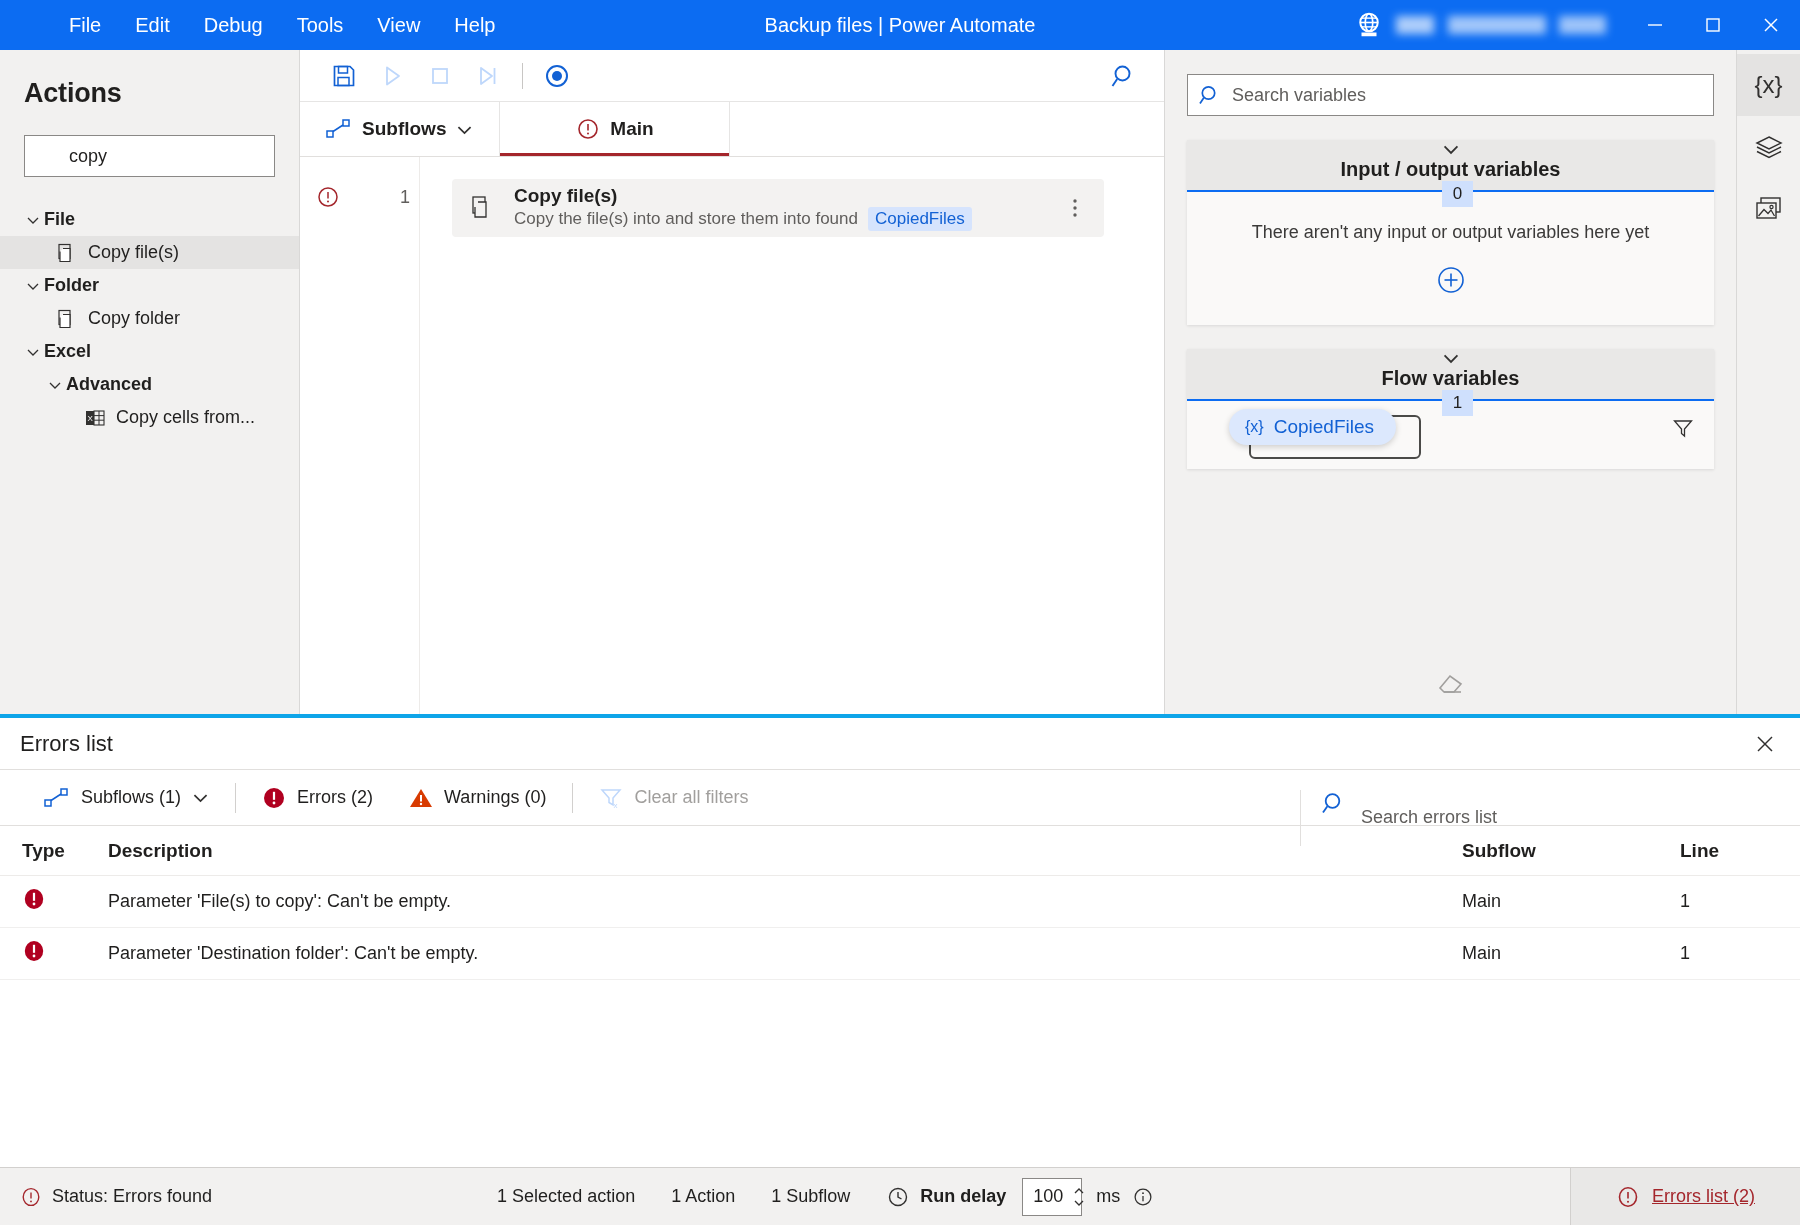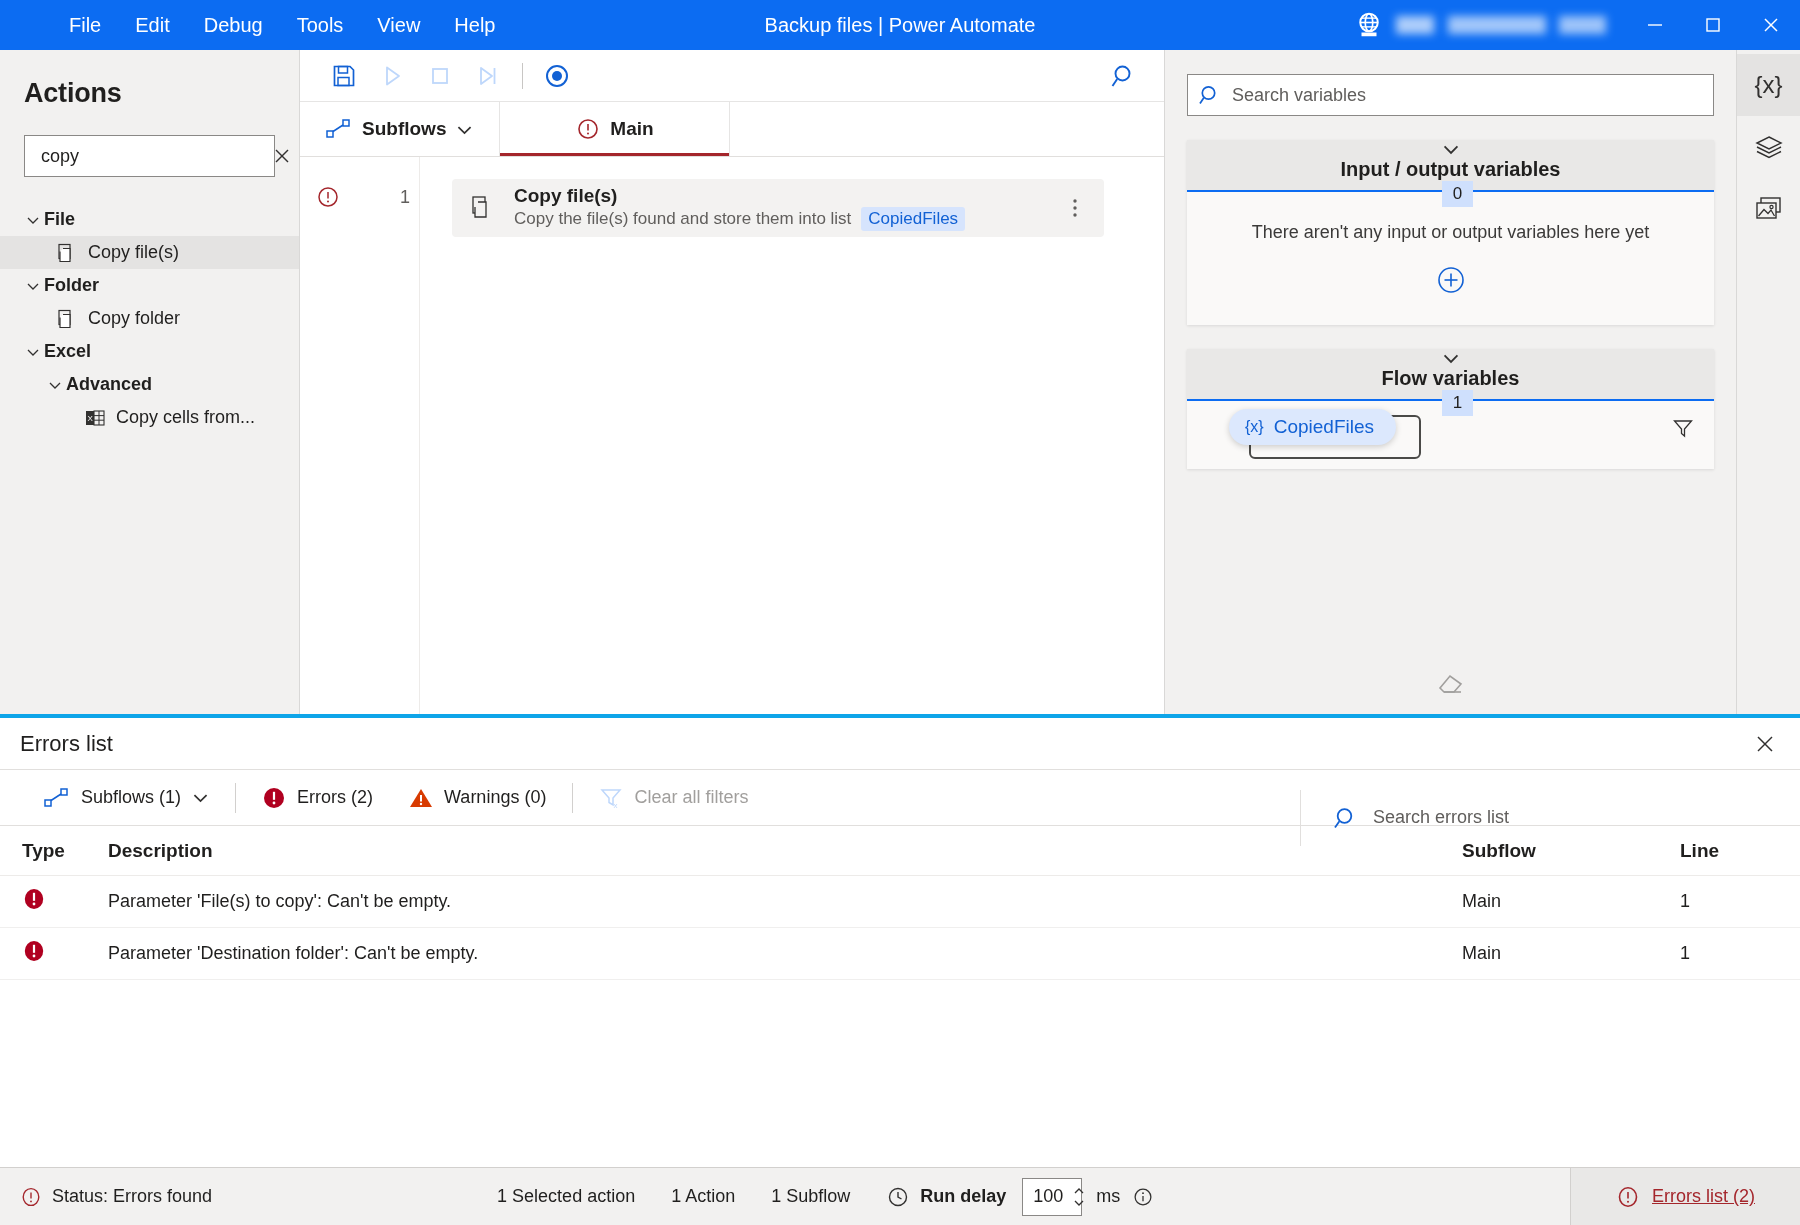--- a/index.html
+++ b/index.html
@@ -64,21 +64,21 @@
     border-right: 1px solid #d9d8d7;
     display: flex; flex-direction: column;
   }
   .pane-title {
     font-size: 27px; font-weight: 600; color: #201f1e;
     padding: 28px 0 0 24px; letter-spacing: -.2px;
   }
   .search-box {
     margin: 26px 24px 0 24px; height: 42px;
     background: #fff; border: 1px solid #8a8886;
-    display: flex; align-items: center; padding: 0 8px;
+    display: flex; align-items: center; padding: 0 8px; gap: 28px;
   }
   .search-box input {
     flex: 1; border: none; outline: none;
     font-size: 18px; font-family: inherit; color: #201f1e;
     background: transparent; padding-left: 8px;
   }
   .clear-x { width: 26px; height: 26px; display:flex; align-items:center; justify-content:center; cursor:pointer; }
 
   .tree { margin-top: 26px; overflow: hidden; }
   .tree-row {
@@ -243,21 +243,21 @@
     padding-left: 26px; border-bottom: 1px solid #e1dfdd;
   }
   .etb-item {
     display: flex; align-items: center; gap: 11px;
     font-size: 18px; color: #201f1e; padding: 0 18px; height: 40px; cursor: pointer;
   }
   .etb-item.disabled { color: #a19f9d; cursor: default; }
   .etb-sep { width: 1px; height: 30px; background: #d2d0ce; margin: 0 8px; }
   .etb-search {
     margin-left: auto; margin-right: 0; width: 500px; height: 56px;
-    border-left: 1px solid #e1dfdd; display: flex; align-items: center; padding-left: 32px; margin-top: 40px;
+    border-left: 1px solid #e1dfdd; display: flex; padding-left: 20px; margin-top: 40px;
   }
   .etb-search input {
     border: none; outline: none; background: transparent;
     font-size: 18px; font-family: inherit; color: #201f1e; padding-left: 14px; flex: 1;
   }
   .etb-search input::placeholder { color: #605e5c; }
 
   .etable { flex: 1 1 auto; overflow: hidden; }
   .ethead {
     display: flex; align-items: center; height: 50px;
@@ -511,21 +511,21 @@
 
         <div class="flow-area">
           <div class="action-card">
             <svg class="card-icon" viewBox="0 0 26 26">
               <rect x="3" y="2" width="12" height="16" fill="none" stroke="#323130" stroke-width="1.3"></rect>
               <path d="M8 7 h8 v15 h-11 v-10" fill="#f3f2f1" stroke="#323130" stroke-width="1.3"></path>
             </svg>
             <div class="card-text">
               <div class="card-title">Copy file(s)</div>
               <div class="card-sub">
-                <span>Copy the file(s)  found  and store them into list</span>
+                <span>Copy the file(s)  into  and store them into found</span>
                 <span class="var-chip">CopiedFiles</span>
               </div>
             </div>
             <div class="kebab">
               <svg width="6" height="24" viewBox="0 0 6 24">
                 <circle cx="3" cy="5" r="1.7" fill="#605e5c"></circle>
                 <circle cx="3" cy="12" r="1.7" fill="#605e5c"></circle>
                 <circle cx="3" cy="19" r="1.7" fill="#605e5c"></circle>
               </svg>
             </div>

